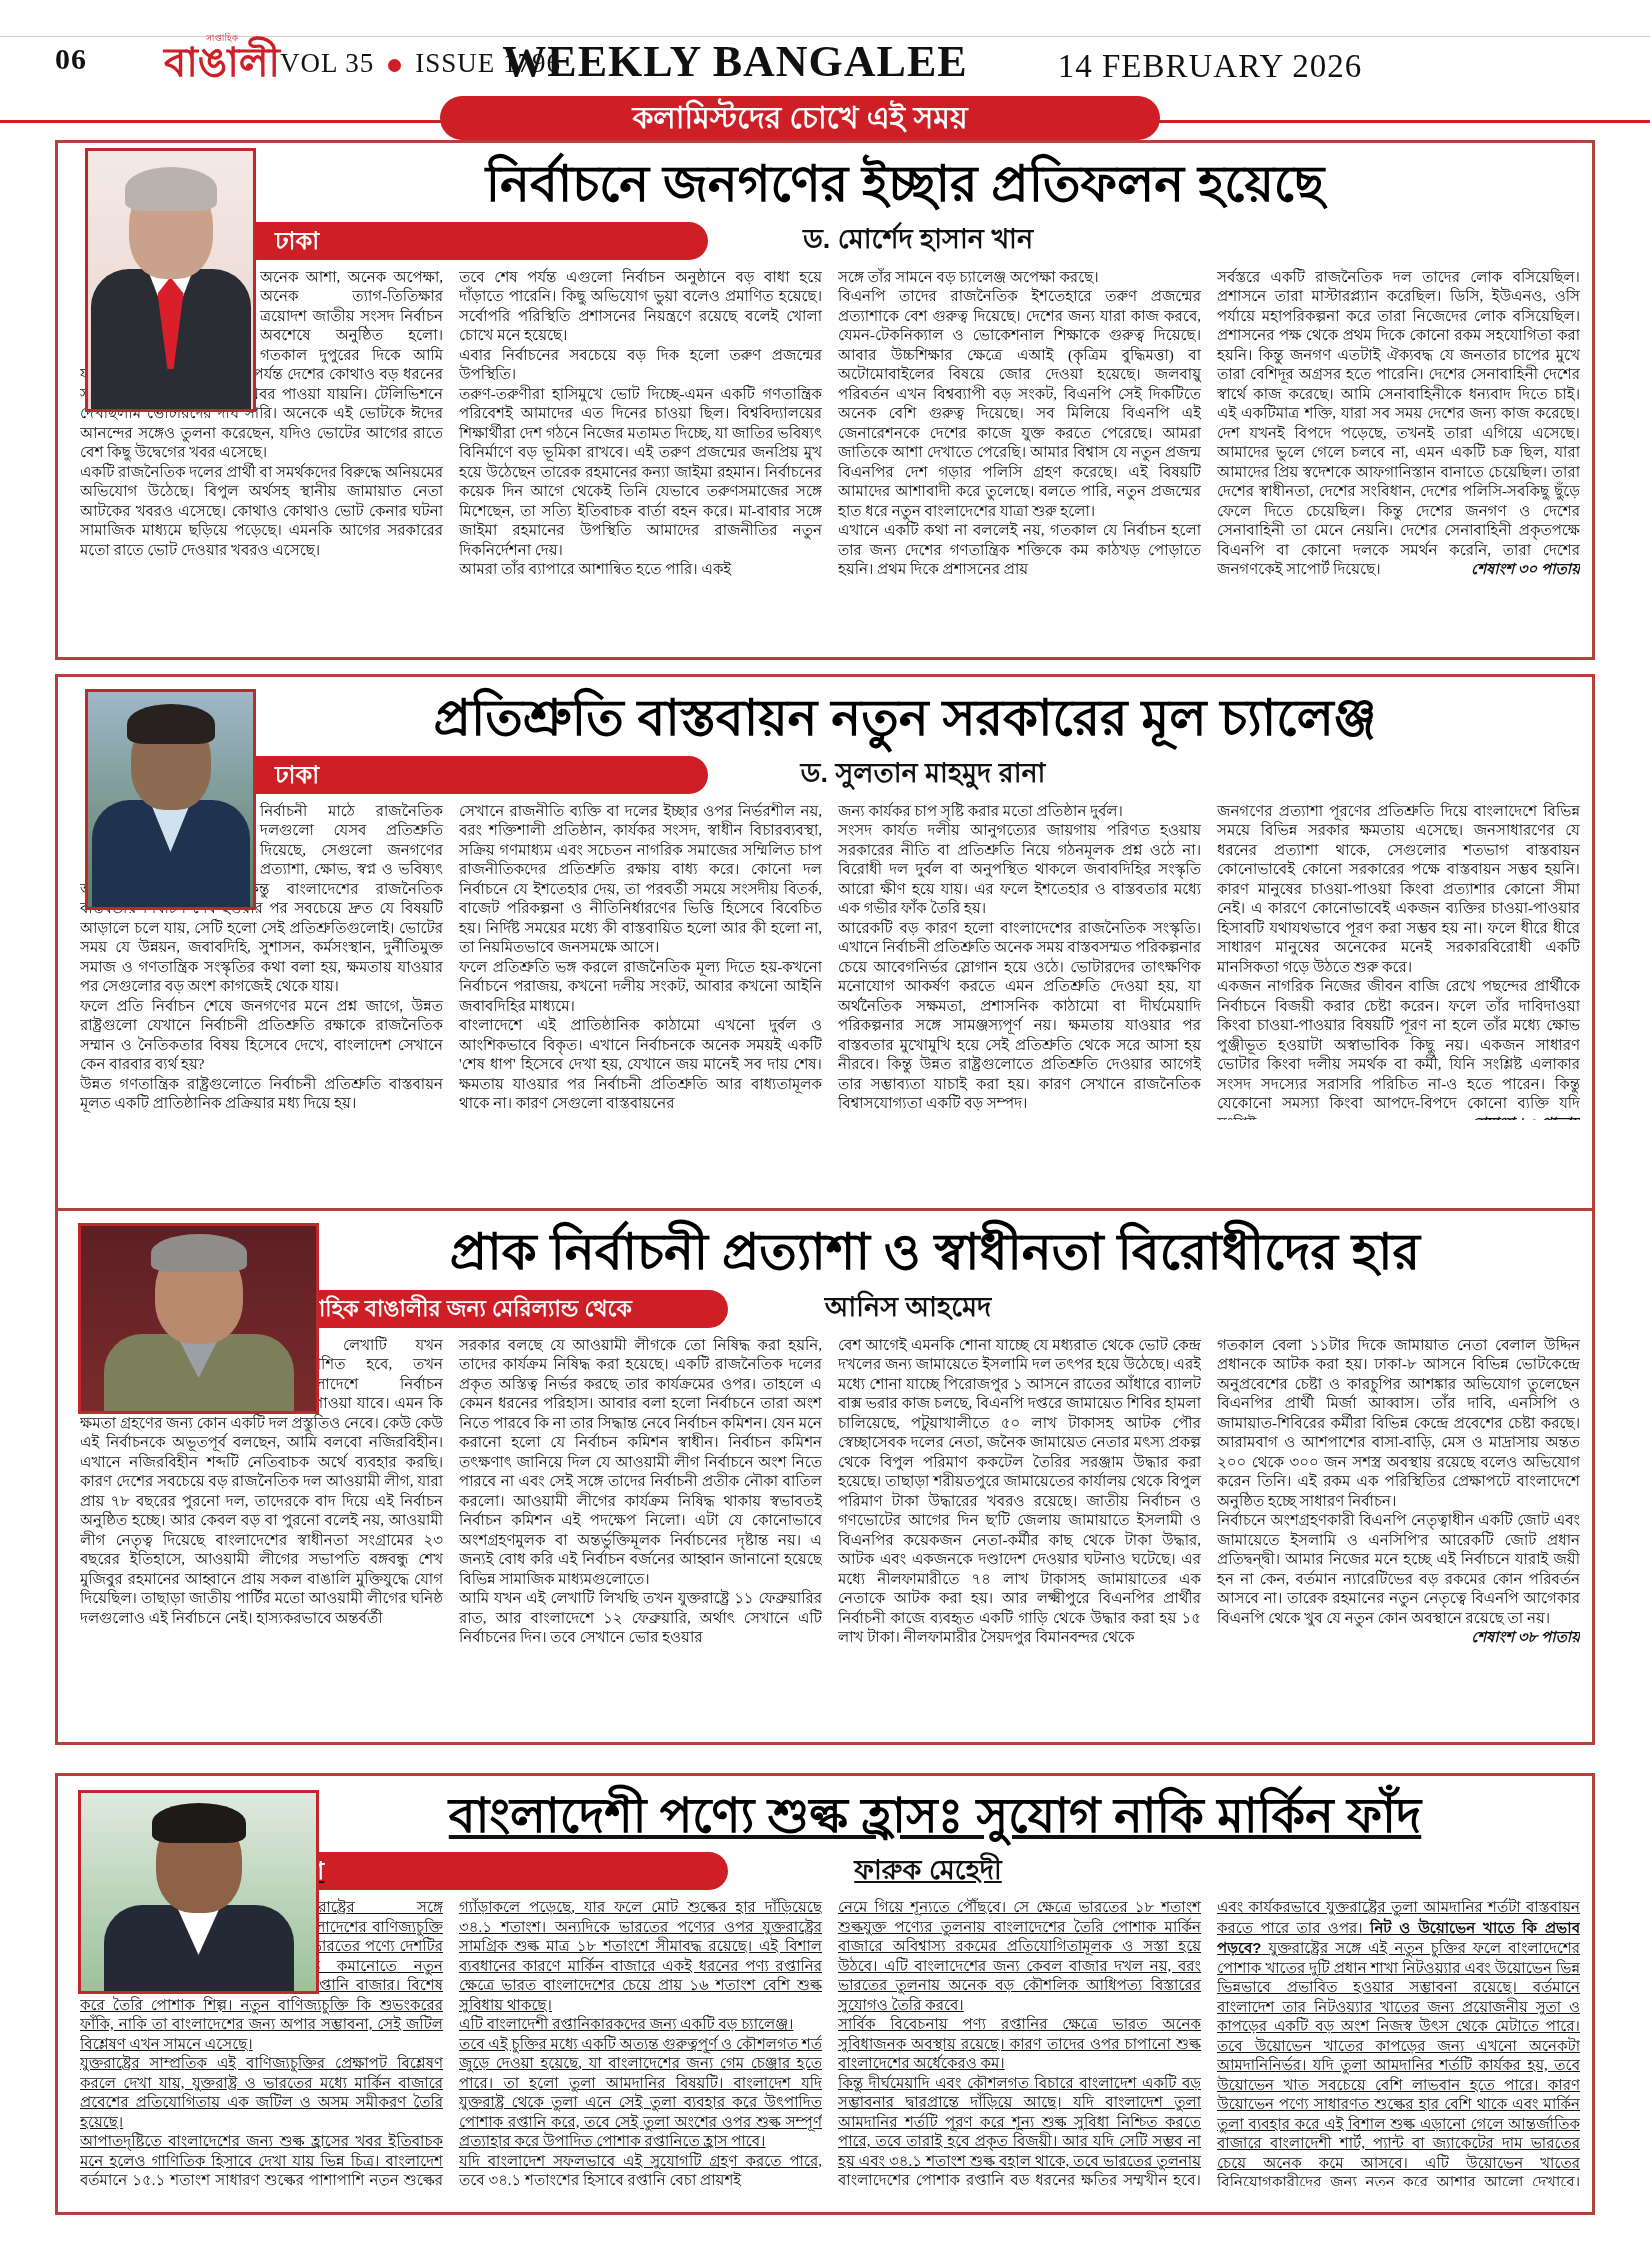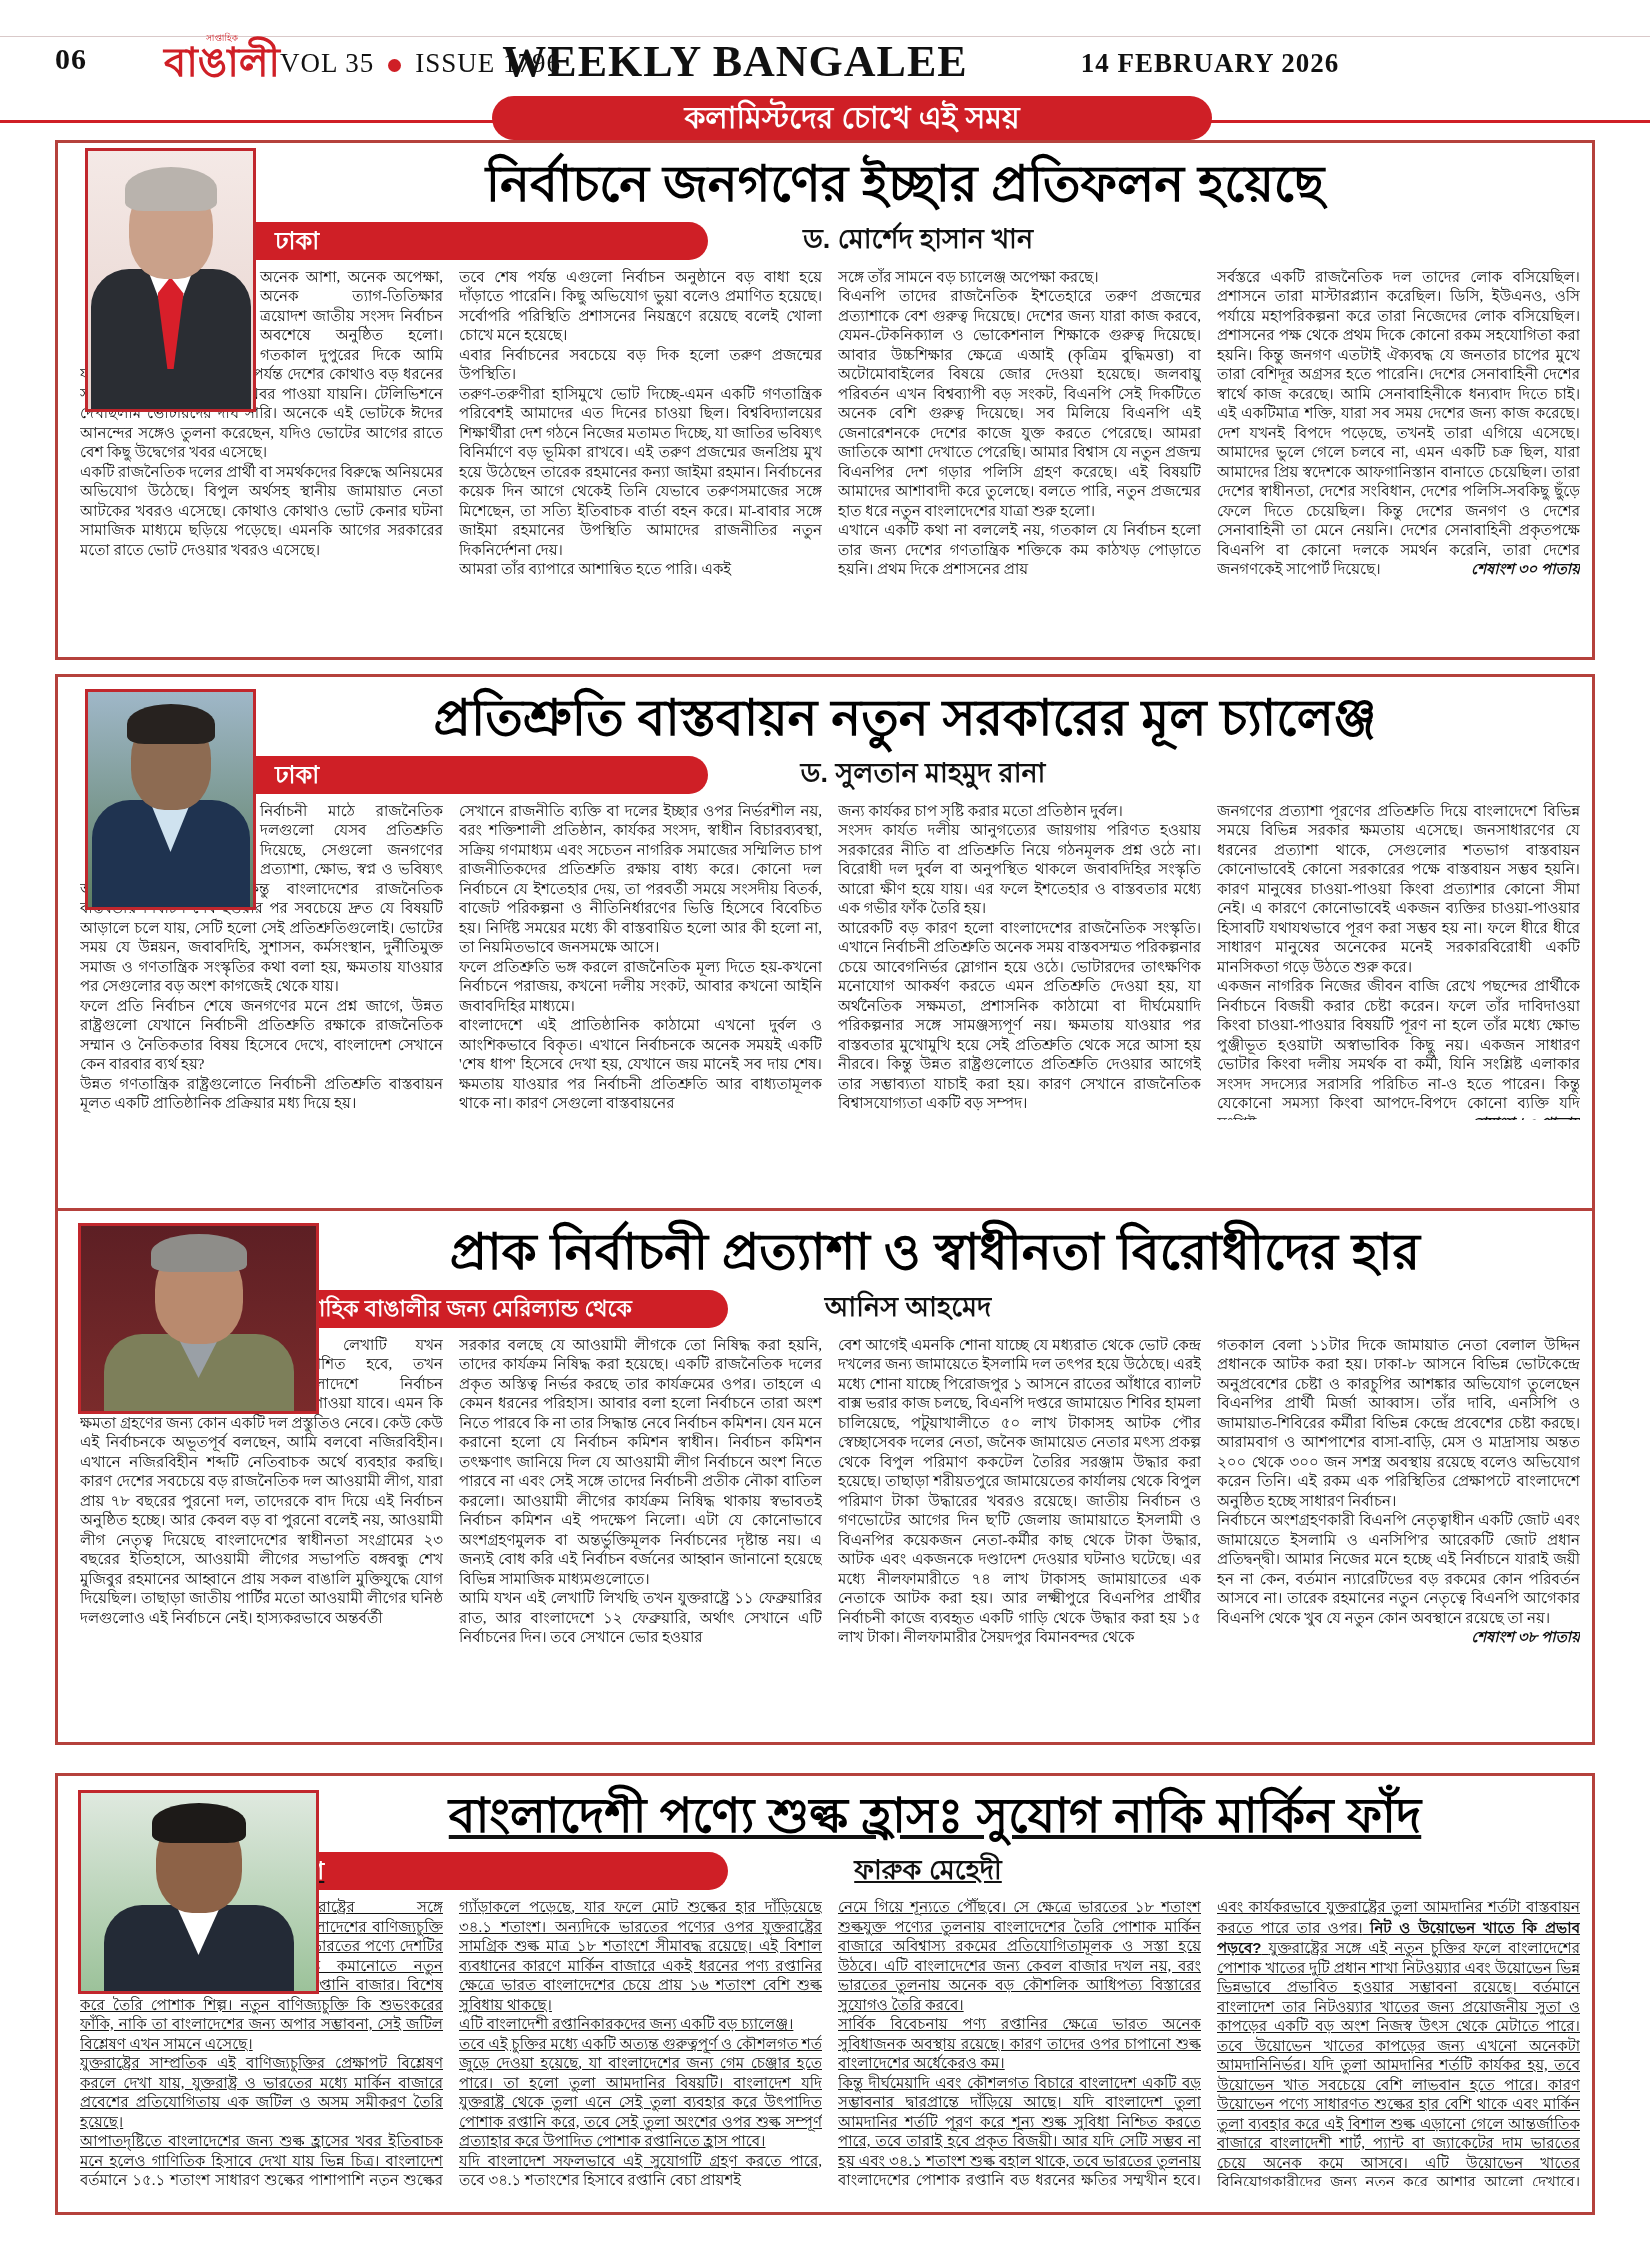--- a/index.html
+++ b/index.html
@@ -10,23 +10,23 @@
   .hdr{position:absolute;left:55px;top:40px;width:1540px;height:50px;}
   .pageno{position:absolute;left:0;top:2px;font-size:30px;font-weight:bold;letter-spacing:1px;}
   .logo{position:absolute;left:62px;top:-6px;width:130px;text-align:center;line-height:1;margin-left:40px;}
   .logo .sm{display:block;font-size:9px;color:#cf1f26;font-family:"Liberation Sans",sans-serif;}
   .logo .big{display:block;font-size:40px;font-weight:bold;color:#cf1f26;
              font-family:"Liberation Serif",serif;}
   .volissue{position:absolute;left:225px;top:8px;font-size:27px;letter-spacing:1px;white-space:nowrap;}
   .dot{display:inline-block;width:13px;height:13px;border-radius:50%;background:#cf1f26;margin:0 14px 1px 14px;vertical-align:middle;}
   .masthead{position:absolute;left:390px;top:-4px;width:580px;text-align:center;font-size:44px;
             font-weight:bold;letter-spacing:1px;white-space:nowrap;}
-  .hdate{position:absolute;left:980px;top:8px;width:350px;text-align:center;font-size:27px;letter-spacing:1px;white-space:nowrap;font-weight:bold;}
+  .hdate{position:absolute;left:980px;top:8px;width:350px;text-align:center;font-size:33px;letter-spacing:1px;white-space:nowrap;}
   .redrule{position:absolute;left:0;top:120px;width:100%;height:3px;background:#cf1f26;}
-  .banner{position:absolute;left:492px;top:96px;width:720px;height:44px;background:#cf1f26;
+  .banner{position:absolute;left:440px;top:96px;width:720px;height:44px;background:#cf1f26;
           border-radius:22px;color:#fff;text-align:center;line-height:44px;font-size:30px;
           font-weight:bold;font-family:"Liberation Sans",sans-serif;}
   
   .article{position:absolute;left:55px;width:1540px;border:3px solid #b5413c;background:#fff;
            box-sizing:border-box;overflow:hidden;}
   #a1{top:140px;height:520px;}
   #a2{top:674px;height:542px;}
   #a3{top:1208px;height:537px;}
   #a4{top:1773px;height:442px;text-decoration:underline;}
   .photo{position:absolute;border:3px solid #c1272d;overflow:hidden;}

